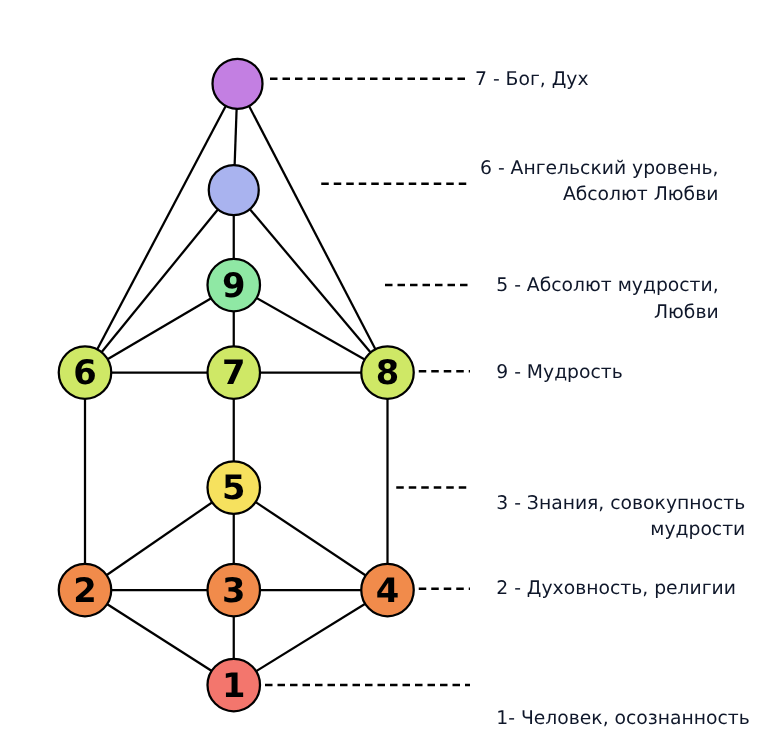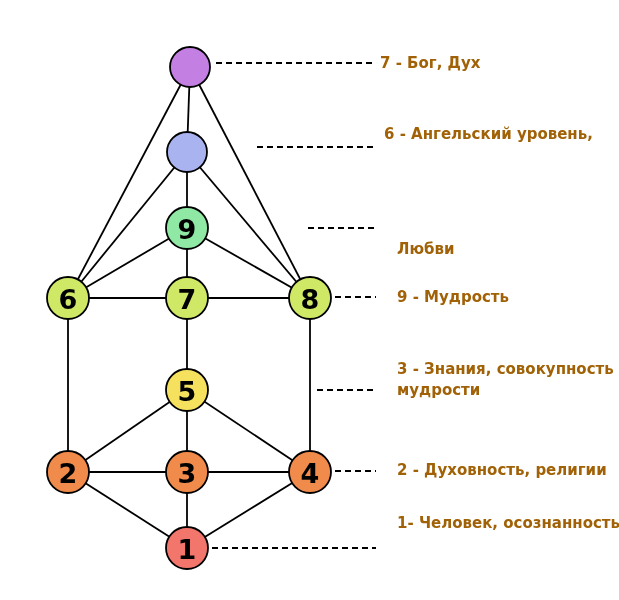--- a/index.html
+++ b/index.html
@@ -18,26 +18,25 @@
   }
   .node-num {
     font-family: "DejaVu Sans", sans-serif;
     font-size: 27px;
     font-weight: bold;
     fill: #000000;
   }
   .callout {
     position: absolute;
     width: max-content;
-    text-align: left;
+    text-align: right;
     font-size: 15px;
     line-height: 21px;
-    color: #a16207;
+    color: #0f172a;
     white-space: nowrap;
-    font-weight: bold;
   }
 </style>
 </head>
 <body>
 
 <div class="canvas">
   <svg id="diagram-svg" xmlns="http://www.w3.org/2000/svg" viewBox="0 0 619 600">
       <line x1="190" y1="67" x2="187" y2="152" stroke="#000000" stroke-width="1.8"></line>
       <line x1="190" y1="67" x2="68" y2="298" stroke="#000000" stroke-width="1.8"></line>
       <line x1="190" y1="67" x2="310" y2="298" stroke="#000000" stroke-width="1.8"></line>
@@ -83,20 +82,20 @@
       <text x="68" y="473" text-anchor="middle" dominant-baseline="central" class="node-num">2</text>
       <circle cx="187" cy="472" r="21" fill="#f18b4b" stroke="#000000" stroke-width="1.8"></circle>
       <text x="187" y="473" text-anchor="middle" dominant-baseline="central" class="node-num">3</text>
       <circle cx="310" cy="472" r="21" fill="#f18b4b" stroke="#000000" stroke-width="1.8"></circle>
       <text x="310" y="473" text-anchor="middle" dominant-baseline="central" class="node-num">4</text>
       <circle cx="187" cy="548" r="21" fill="#f3766d" stroke="#000000" stroke-width="1.8"></circle>
       <text x="187" y="549" text-anchor="middle" dominant-baseline="central" class="node-num">1</text>
     </svg>
   <div id="annotations">
       <div class="callout" style="left: 380px; top: 53px;"><span>7 - Бог, Дух</span></div>
-      <div class="callout" style="left: 384px; top: 124px;"><span>6 - Ангельский уровень,</span><br></div>
-      <div class="callout" style="left: 397px; top: 218px;"><br><span>Любви</span></div>
+      <div class="callout" style="left: 384px; top: 124px;"><span>6 - Ангельский уровень,</span><br><span>Абсолют Любви</span></div>
+      <div class="callout" style="left: 397px; top: 218px;"><span>5 - Абсолют мудрости,</span><br><span>Любви</span></div>
       <div class="callout" style="left: 397px; top: 287px;"><span>9 - Мудрость</span></div>
-      <div class="callout" style="left: 397px; top: 359px;"><span>3 - Знания, совокупность</span><br><span>мудрости</span></div>
+      <div class="callout" style="left: 397px; top: 392px;"><span>3 - Знания, совокупность</span><br><span>мудрости</span></div>
       <div class="callout" style="left: 397px; top: 460px;"><span>2 - Духовность, религии</span></div>
-      <div class="callout" style="left: 397px; top: 513px;"><span>1- Человек, осознанность</span></div>
+      <div class="callout" style="left: 397px; top: 564px;"><span>1- Человек, осознанность</span></div>
     </div>
 </div>
 
 </body></html>

